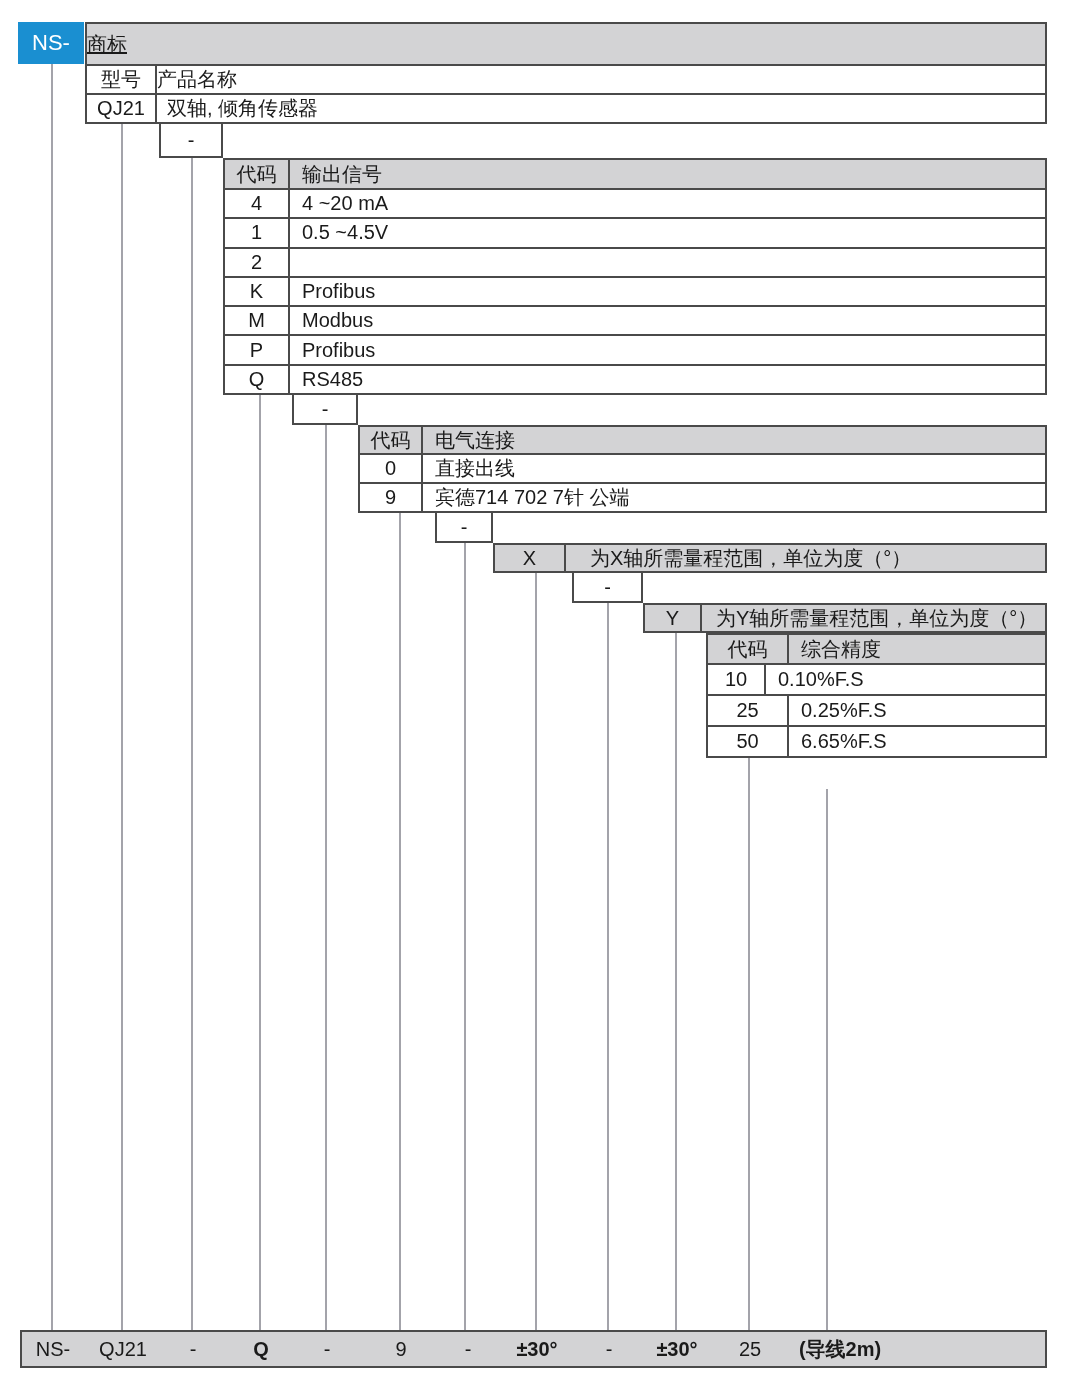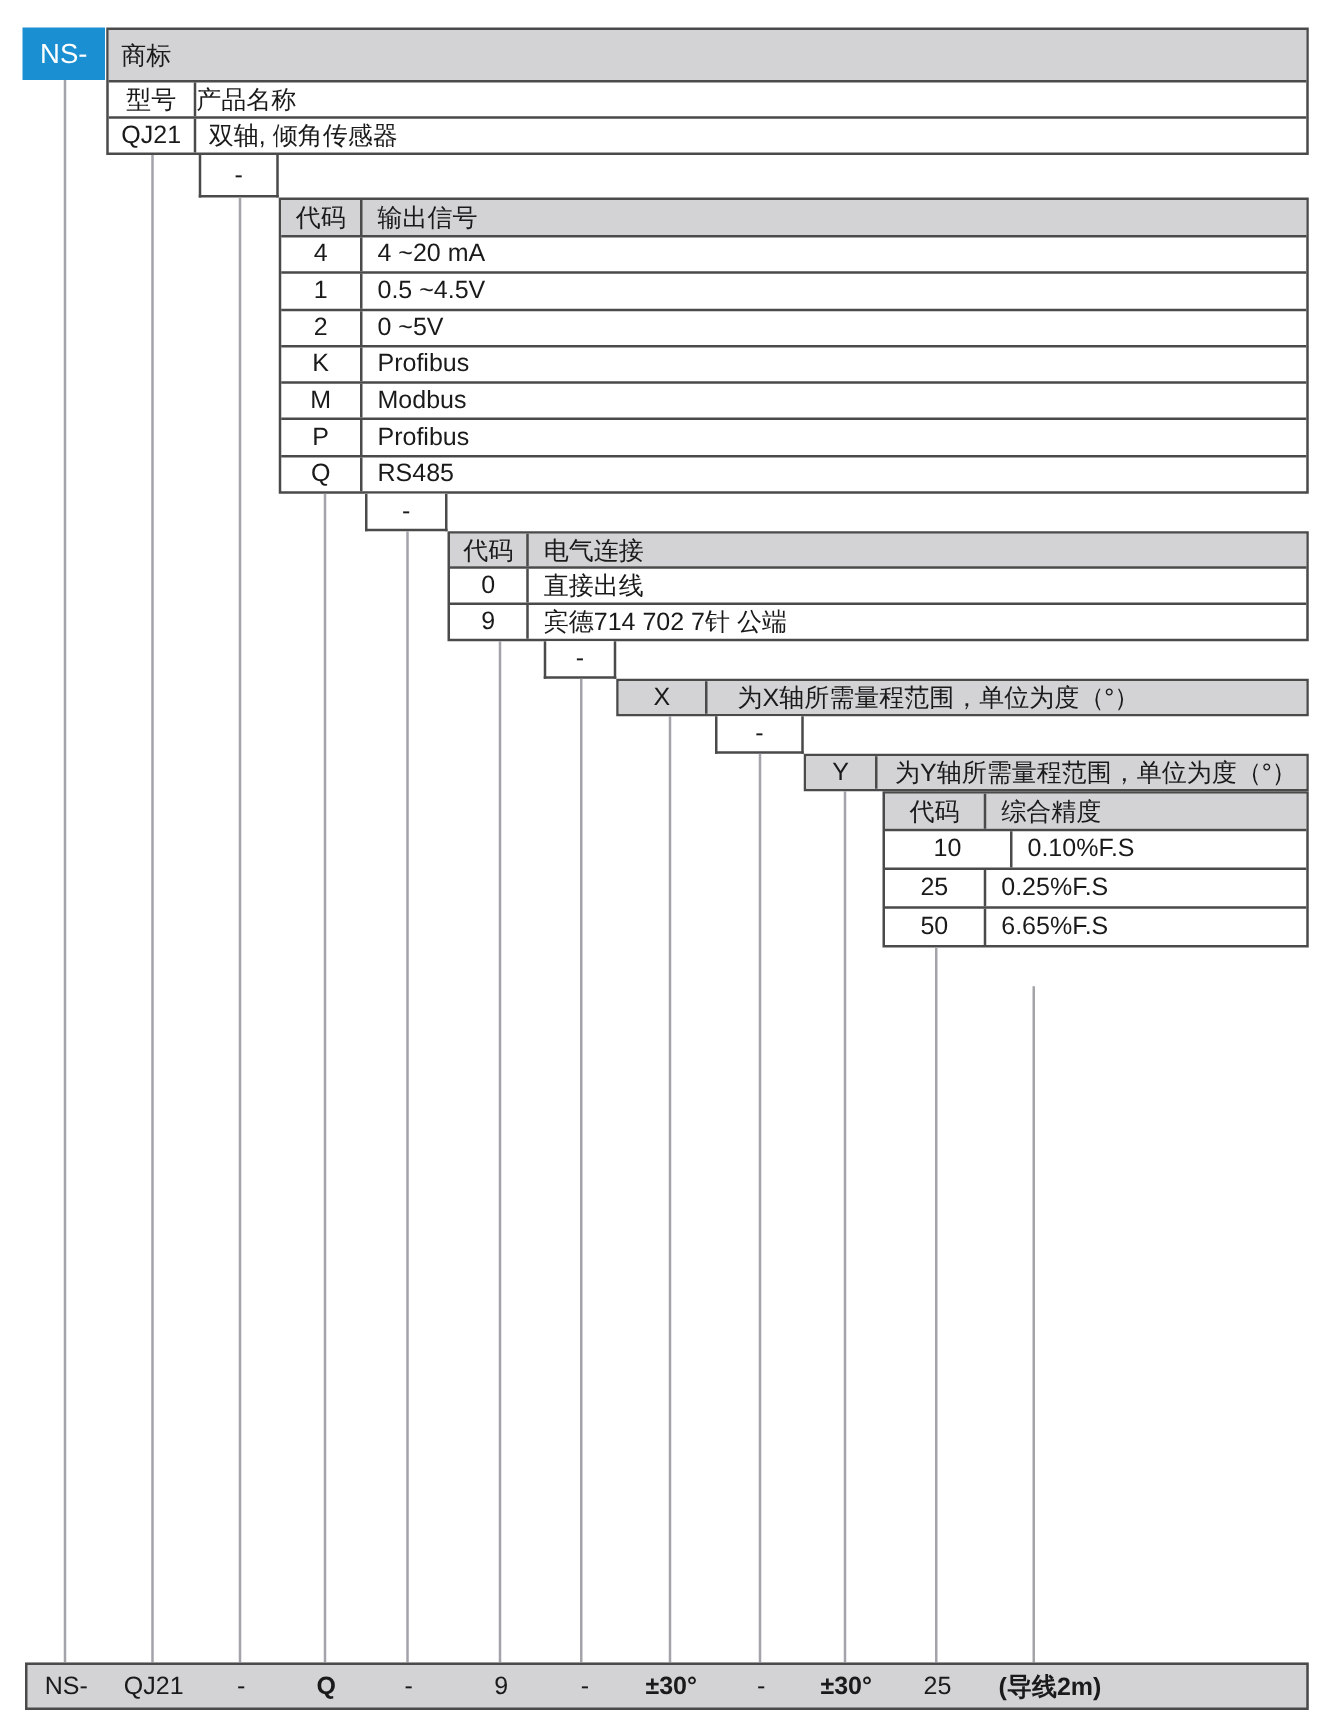--- a/index.html
+++ b/index.html
@@ -13,21 +13,21 @@
     position:absolute;box-sizing:border-box;border:2px solid #4a4a4a;
     display:flex;flex-direction:column;background:#fff;
   }
   .row{display:flex;box-sizing:border-box;flex:1 1 0;min-height:0;}
   .row.fixed{flex:0 0 auto;}
   .row + .row{border-top:2px solid #4a4a4a;}
   .gray{background:#d3d3d5;}
   .cell{display:flex;align-items:center;box-sizing:border-box;min-width:0;}
   .code-cell{justify-content:center;border-right:2px solid #4a4a4a;flex:0 0 auto;}
   .desc-cell{flex:1 1 auto;padding-left:12px;}
-  .full-cell{flex:1 1 auto;padding-left:10px;}
+  .full-cell{flex:1 1 auto;padding-left:0;text-decoration:underline;}
   
   .ns-box{
     position:absolute;left:18px;top:22px;width:66px;height:42px;
     background:#1a8fd1;color:#ffffff;display:flex;align-items:center;justify-content:center;
     font-size:22px;
   }
   
   .sep{
     position:absolute;box-sizing:border-box;background:#ffffff;
     border:2px solid #4a4a4a;border-top:none;
@@ -81,21 +81,20 @@
     <div class="row">
       <div class="cell code-cell" style="width:65px;">4</div>
       <div class="cell desc-cell">4 ~20 mA</div>
     </div>
     <div class="row">
       <div class="cell code-cell" style="width:65px;">1</div>
       <div class="cell desc-cell">0.5 ~4.5V</div>
     </div>
     <div class="row">
       <div class="cell code-cell" style="width:65px;">2</div>
-      <div class="cell desc-cell">0 ~5V</div>
     </div>
     <div class="row">
       <div class="cell code-cell" style="width:65px;">K</div>
       <div class="cell desc-cell">Profibus</div>
     </div>
     <div class="row">
       <div class="cell code-cell" style="width:65px;">M</div>
       <div class="cell desc-cell">Modbus</div>
     </div>
     <div class="row">
@@ -148,21 +147,21 @@
       <div class="cell desc-cell" style="padding-left:14px;">为Y轴所需量程范围，单位为度（°）</div>
     </div>
   </div>
 
   <div class="tbl" style="left:706px;top:633px;width:341px;height:125px;">
     <div class="row fixed gray" style="height:28px;">
       <div class="cell code-cell" style="width:81px;">代码</div>
       <div class="cell desc-cell">综合精度</div>
     </div>
     <div class="row">
-      <div class="cell code-cell" style="width:102px;">10</div>
+      <div class="cell code-cell" style="width:58px;">10</div>
       <div class="cell desc-cell">0.10%F.S</div>
     </div>
     <div class="row">
       <div class="cell code-cell" style="width:81px;">25</div>
       <div class="cell desc-cell">0.25%F.S</div>
     </div>
     <div class="row">
       <div class="cell code-cell" style="width:81px;">50</div>
       <div class="cell desc-cell">6.65%F.S</div>
     </div>

